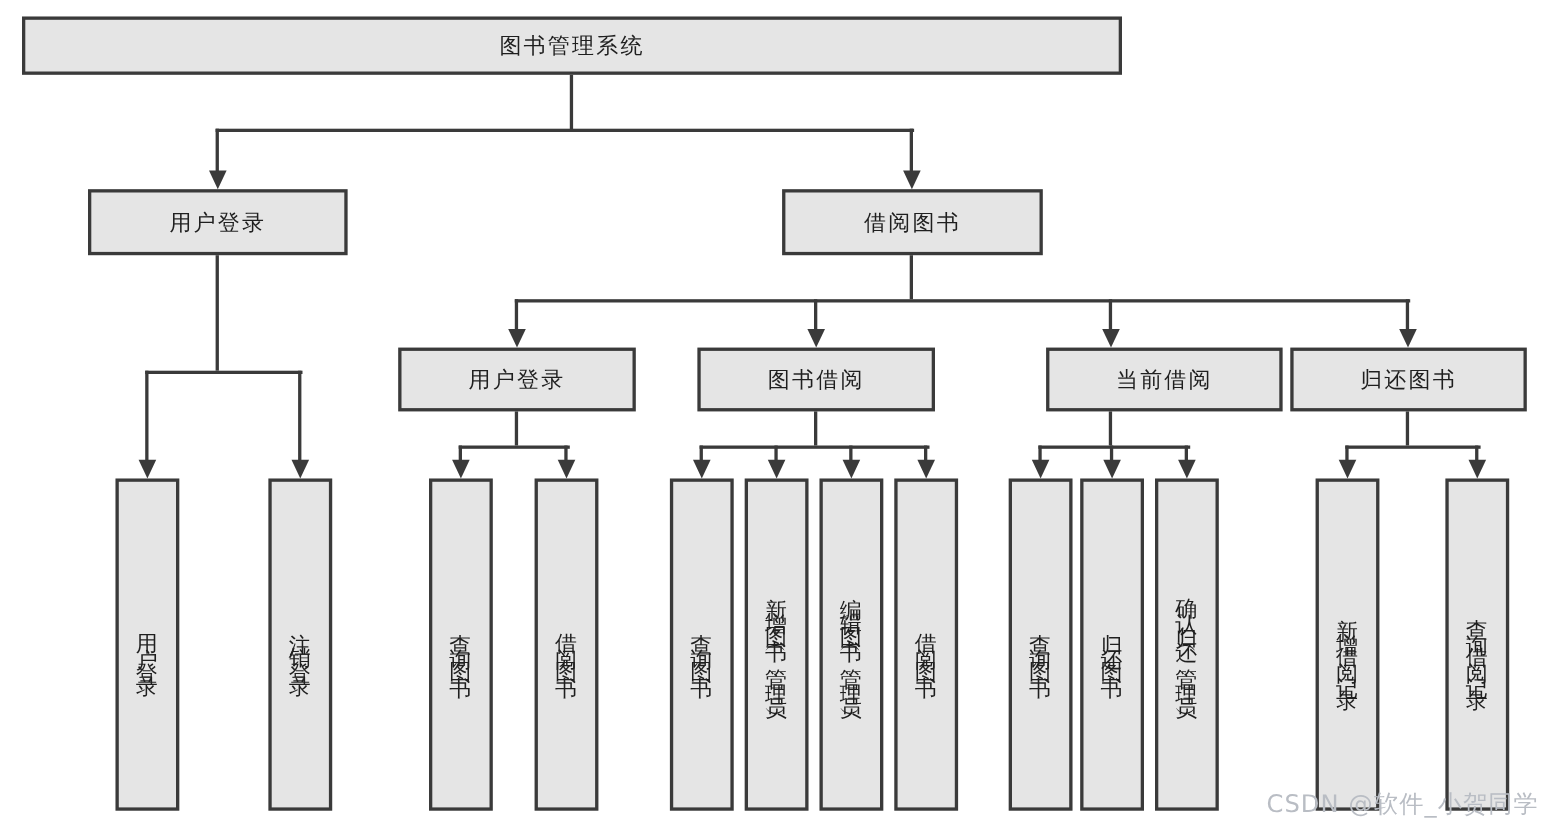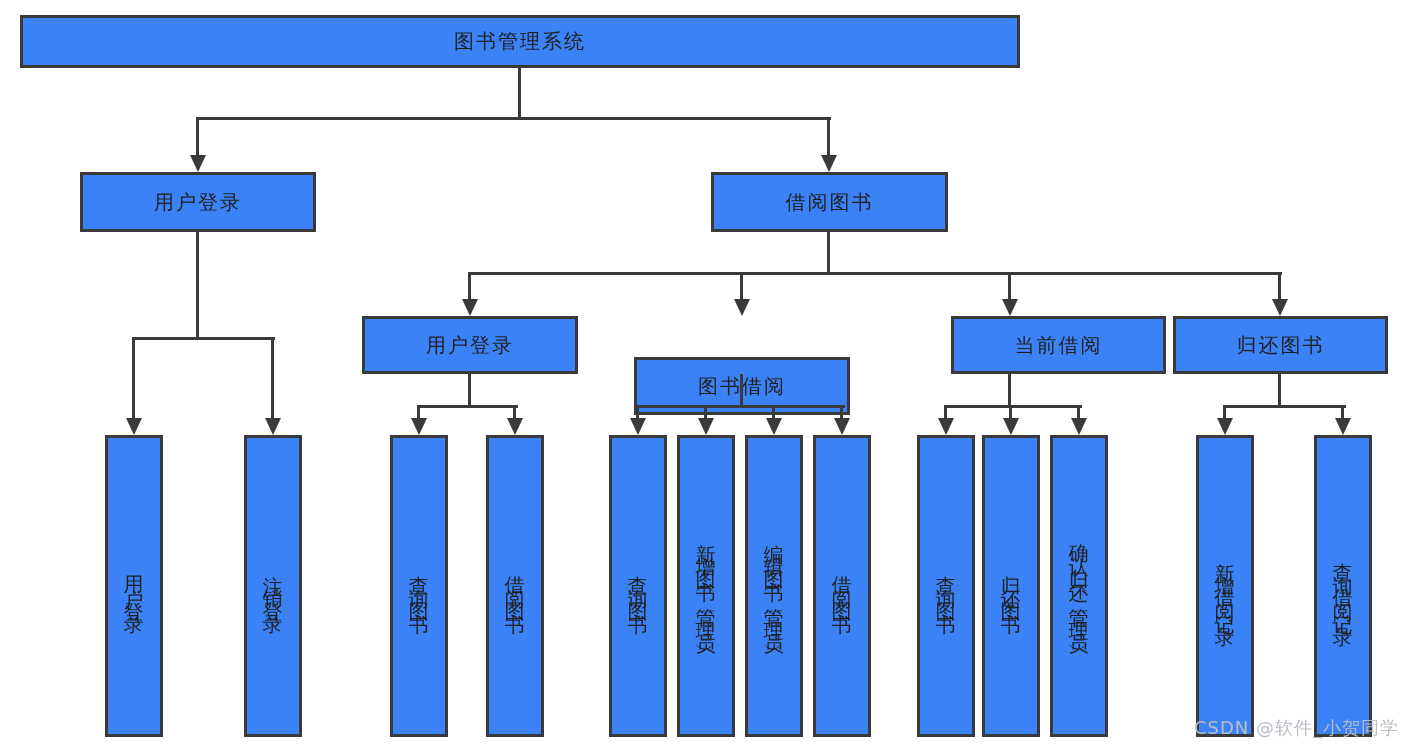--- a/index.html
+++ b/index.html
@@ -13,21 +13,21 @@
     position:relative;
     width:1405px;height:747px;
     background:var(--bg);
     font-family:"DejaVu Sans","Liberation Sans",sans-serif;
     color:var(--text);
     overflow:hidden;
   }
   .node{
     position:absolute;
     box-sizing:border-box;
-    background:#3b82f6;
+    background:#e5e5e5;
     border:3px solid var(--line);
     display:flex;align-items:center;justify-content:center;
     font-size:20px;
     letter-spacing:2px;
     text-align:center;
   }
   .leaf{top:435px;width:58px;height:302px;}
   .leaf .vtext{
     writing-mode:vertical-rl;
     text-orientation:mixed;
@@ -43,21 +43,21 @@
   .arrow{
     position:absolute;width:0;height:0;
     border-left:8px solid transparent;
     border-right:8px solid transparent;
     border-top:17px solid var(--line);
     transform:translateX(-8px);
   }
   .watermark{
     position:absolute;
     top:716px;right:6px;
-    font-size:18px;
+    font-size:22px;
     color:var(--wm);
     letter-spacing:1px;
     white-space:nowrap;
   }
 </style>
 </head>
 <body>
 
 <div class="canvas">
 
@@ -68,21 +68,21 @@
   <div class="node l2" style="left:80px;width:236px;">
     <span>用户登录</span>
   </div>
   <div class="node l2" style="left:711px;width:237px;">
     <span>借阅图书</span>
   </div>
 
   <div class="node l3" style="left:362px;width:216px;">
     <span>用户登录</span>
   </div>
-  <div class="node l3" style="left:634px;width:216px;margin-top:41px;">
+  <div class="node l3" style="left:634px;width:216px;">
     <span>图书借阅</span>
   </div>
   <div class="node l3" style="left:903px;width:215px;margin-left:48px;">
     <span>当前借阅</span>
   </div>
   <div class="node l3" style="left:1173px;width:215px;">
     <span>归还图书</span>
   </div>
 
   <div class="node leaf" style="left:105px;">

